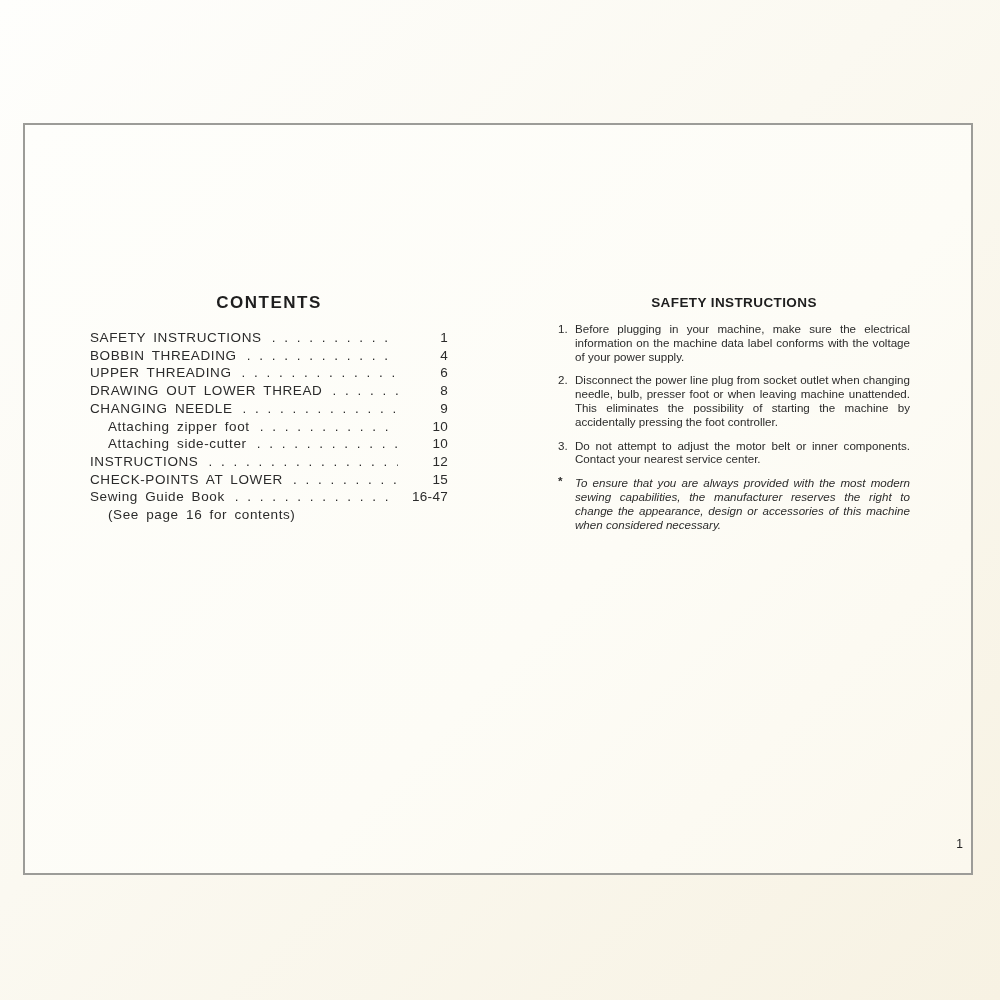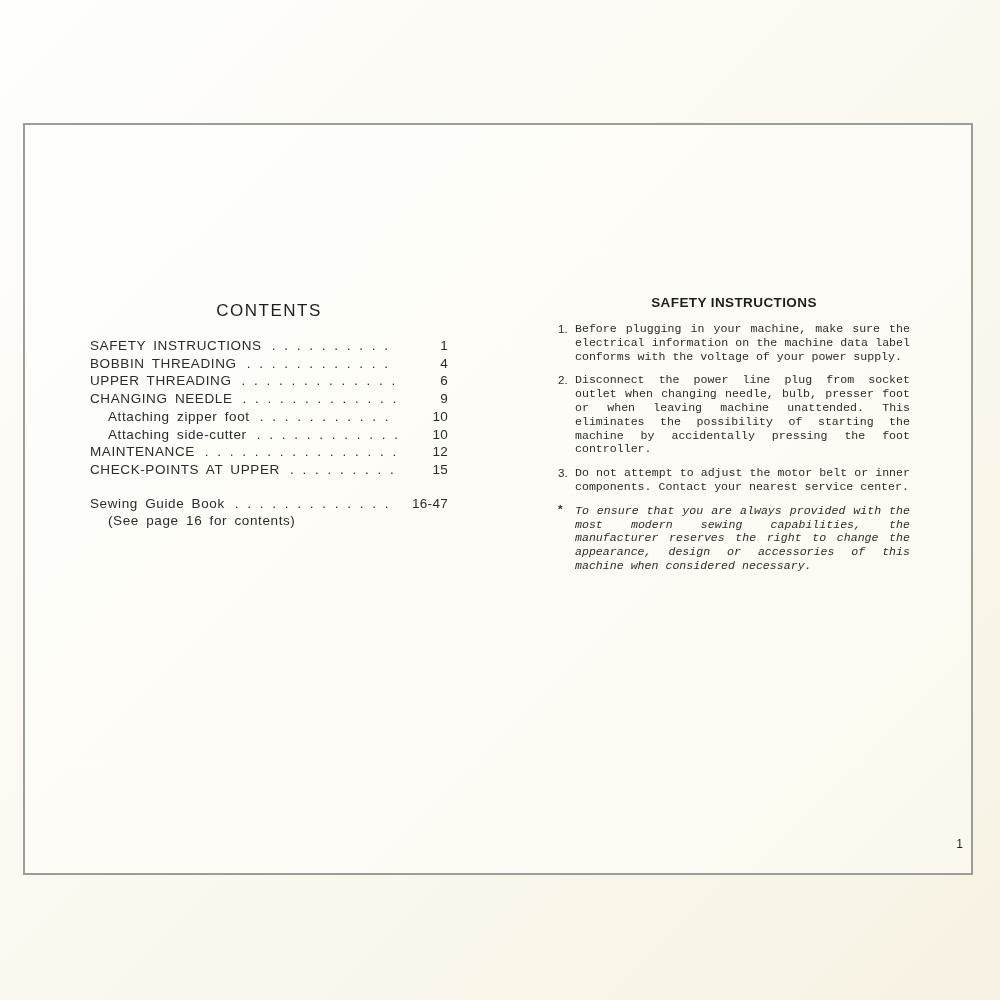--- a/index.html
+++ b/index.html
@@ -21,42 +21,42 @@
   }
   
   .toc-col{
     position:absolute;
     left:65px;top:168px;
     width:358px;
   }
   .toc-title{
     text-align:center;
     font-size:17px;
-    font-weight:normal;
+    font-weight:bold;
     letter-spacing:1.5px;
     color:#1e1e1e;
-    margin:8px 0 16px 0;
+    margin:0 0 16px 0;
   }
   .toc-subtitle{
     font-size:13.5px;
     letter-spacing:.4px;
     word-spacing:3px;
     margin:0 0 21px 0;
   }
   .toc-row{
     display:flex;
     align-items:baseline;
     font-size:13.5px;
     line-height:17.7px;
     letter-spacing:.6px;
     word-spacing:3px;
     white-space:nowrap;
   }
   .toc-row.indent{padding-left:18px;}
-  .toc-row.spaced{margin-top:16px;}
+  .toc-row.spaced{}
   .toc-label{flex:0 0 auto;}
   .toc-leader{
     flex:1 1 auto;
     overflow:hidden;
     margin:0 8px 0 10px;
     white-space:nowrap;
   }
   .toc-leader::after{
     content:". . . . . . . . . . . . . . . . . . . . . . . . . . . . . . . . . . . . . . . . . . . . .";
     letter-spacing:1px;
@@ -88,21 +88,20 @@
     font-size:11.6px;
     line-height:13.8px;
   }
   .safety-marker{
     flex:0 0 17px;
     text-align:left;
   }
   .safety-text{
     flex:1 1 auto;
     text-align:justify;
-    font-family:Liberation Mono, monospace;
   }
   .safety-item.italic .safety-text,
   .safety-item.italic .safety-marker{
     font-style:italic;
   }
   .safety-item.italic .safety-marker{
     font-style:normal;
     position:relative;
     top:-2px;
     font-weight:bold;
@@ -132,41 +131,46 @@
           <span class="toc-label">BOBBIN THREADING</span>
           <span class="toc-leader"></span>
           <span class="toc-page">4</span>
         </div>
         <div class="toc-row">
           <span class="toc-label">UPPER THREADING</span>
           <span class="toc-leader"></span>
           <span class="toc-page">6</span>
         </div>
         <div class="toc-row">
+          <span class="toc-label">DRAWING OUT LOWER THREAD</span>
+          <span class="toc-leader"></span>
+          <span class="toc-page">8</span>
+        </div>
+        <div class="toc-row">
           <span class="toc-label">CHANGING NEEDLE</span>
           <span class="toc-leader"></span>
           <span class="toc-page">9</span>
         </div>
         <div class="toc-row indent">
           <span class="toc-label">Attaching zipper foot</span>
           <span class="toc-leader"></span>
           <span class="toc-page">10</span>
         </div>
         <div class="toc-row indent">
           <span class="toc-label">Attaching side-cutter</span>
           <span class="toc-leader"></span>
           <span class="toc-page">10</span>
         </div>
         <div class="toc-row">
-          <span class="toc-label">MAINTENANCE</span>
+          <span class="toc-label">INSTRUCTIONS</span>
           <span class="toc-leader"></span>
           <span class="toc-page">12</span>
         </div>
         <div class="toc-row">
-          <span class="toc-label">CHECK-POINTS AT UPPER</span>
+          <span class="toc-label">CHECK-POINTS AT LOWER</span>
           <span class="toc-leader"></span>
           <span class="toc-page">15</span>
         </div>
         <div class="toc-row spaced">
           <span class="toc-label">Sewing Guide Book</span>
           <span class="toc-leader"></span>
           <span class="toc-page">16-47</span>
         </div>
         <div class="toc-row indent noleader">
           <span class="toc-label">(See page 16 for contents)</span>

